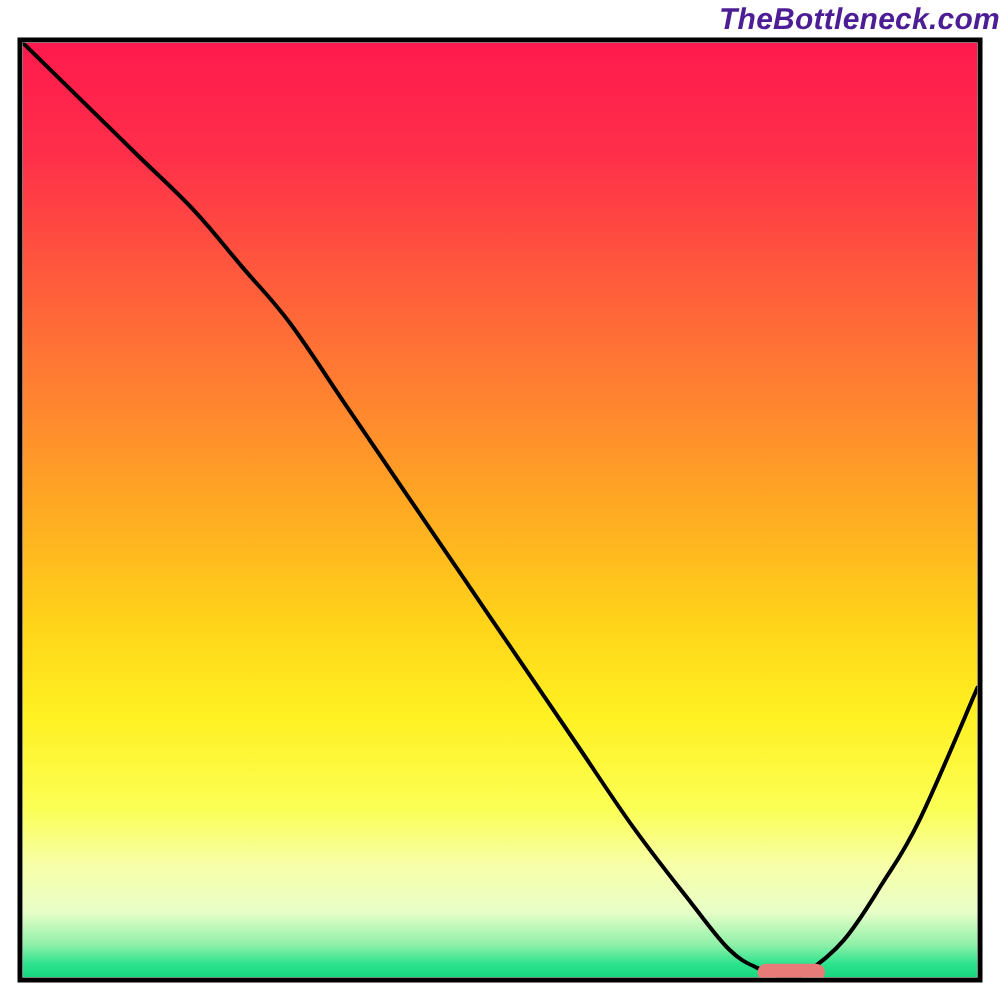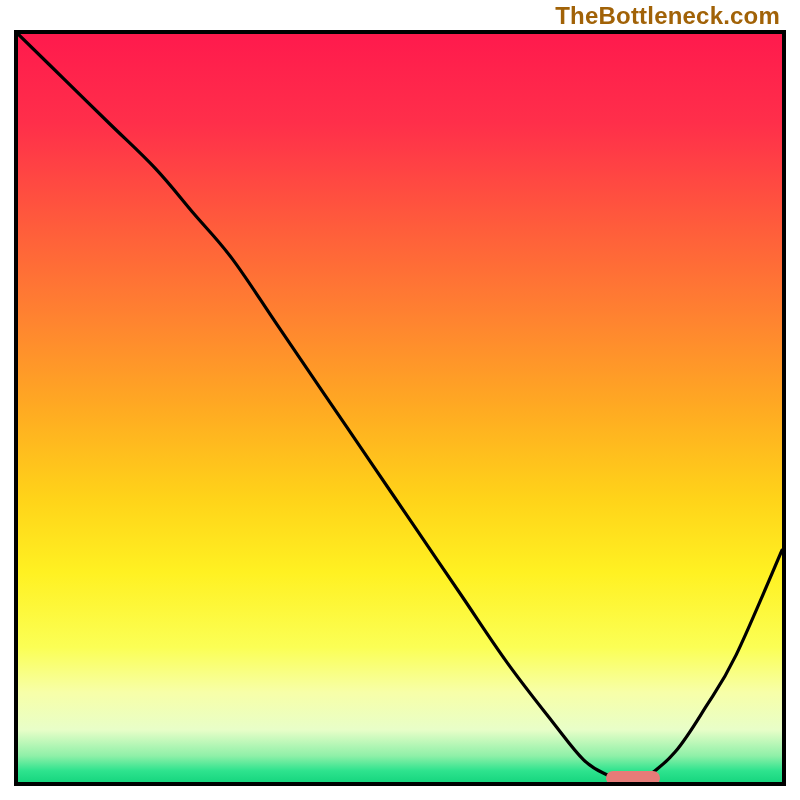--- a/index.html
+++ b/index.html
@@ -12,26 +12,27 @@
   }
   .outer {
     position: relative;
     width: 800px;
     height: 800px;
     background: #ffffff;
   }
   .watermark {
     position: absolute;
     top: 2px;
-    right: 20px;
+    right: 0;
     font-size: 24px;
     font-weight: bold;
-    color: #a16207;
+    color: #4c1d95;
     letter-spacing: 0.2px;
     z-index: 50;
+    font-style: italic;
   }
   .chart-frame {
     position: absolute;
     left: 14px;
     top: 30px;
     width: 772px;
     height: 756px;
     border: 4px solid #000;
     box-sizing: border-box;
     overflow: hidden;

